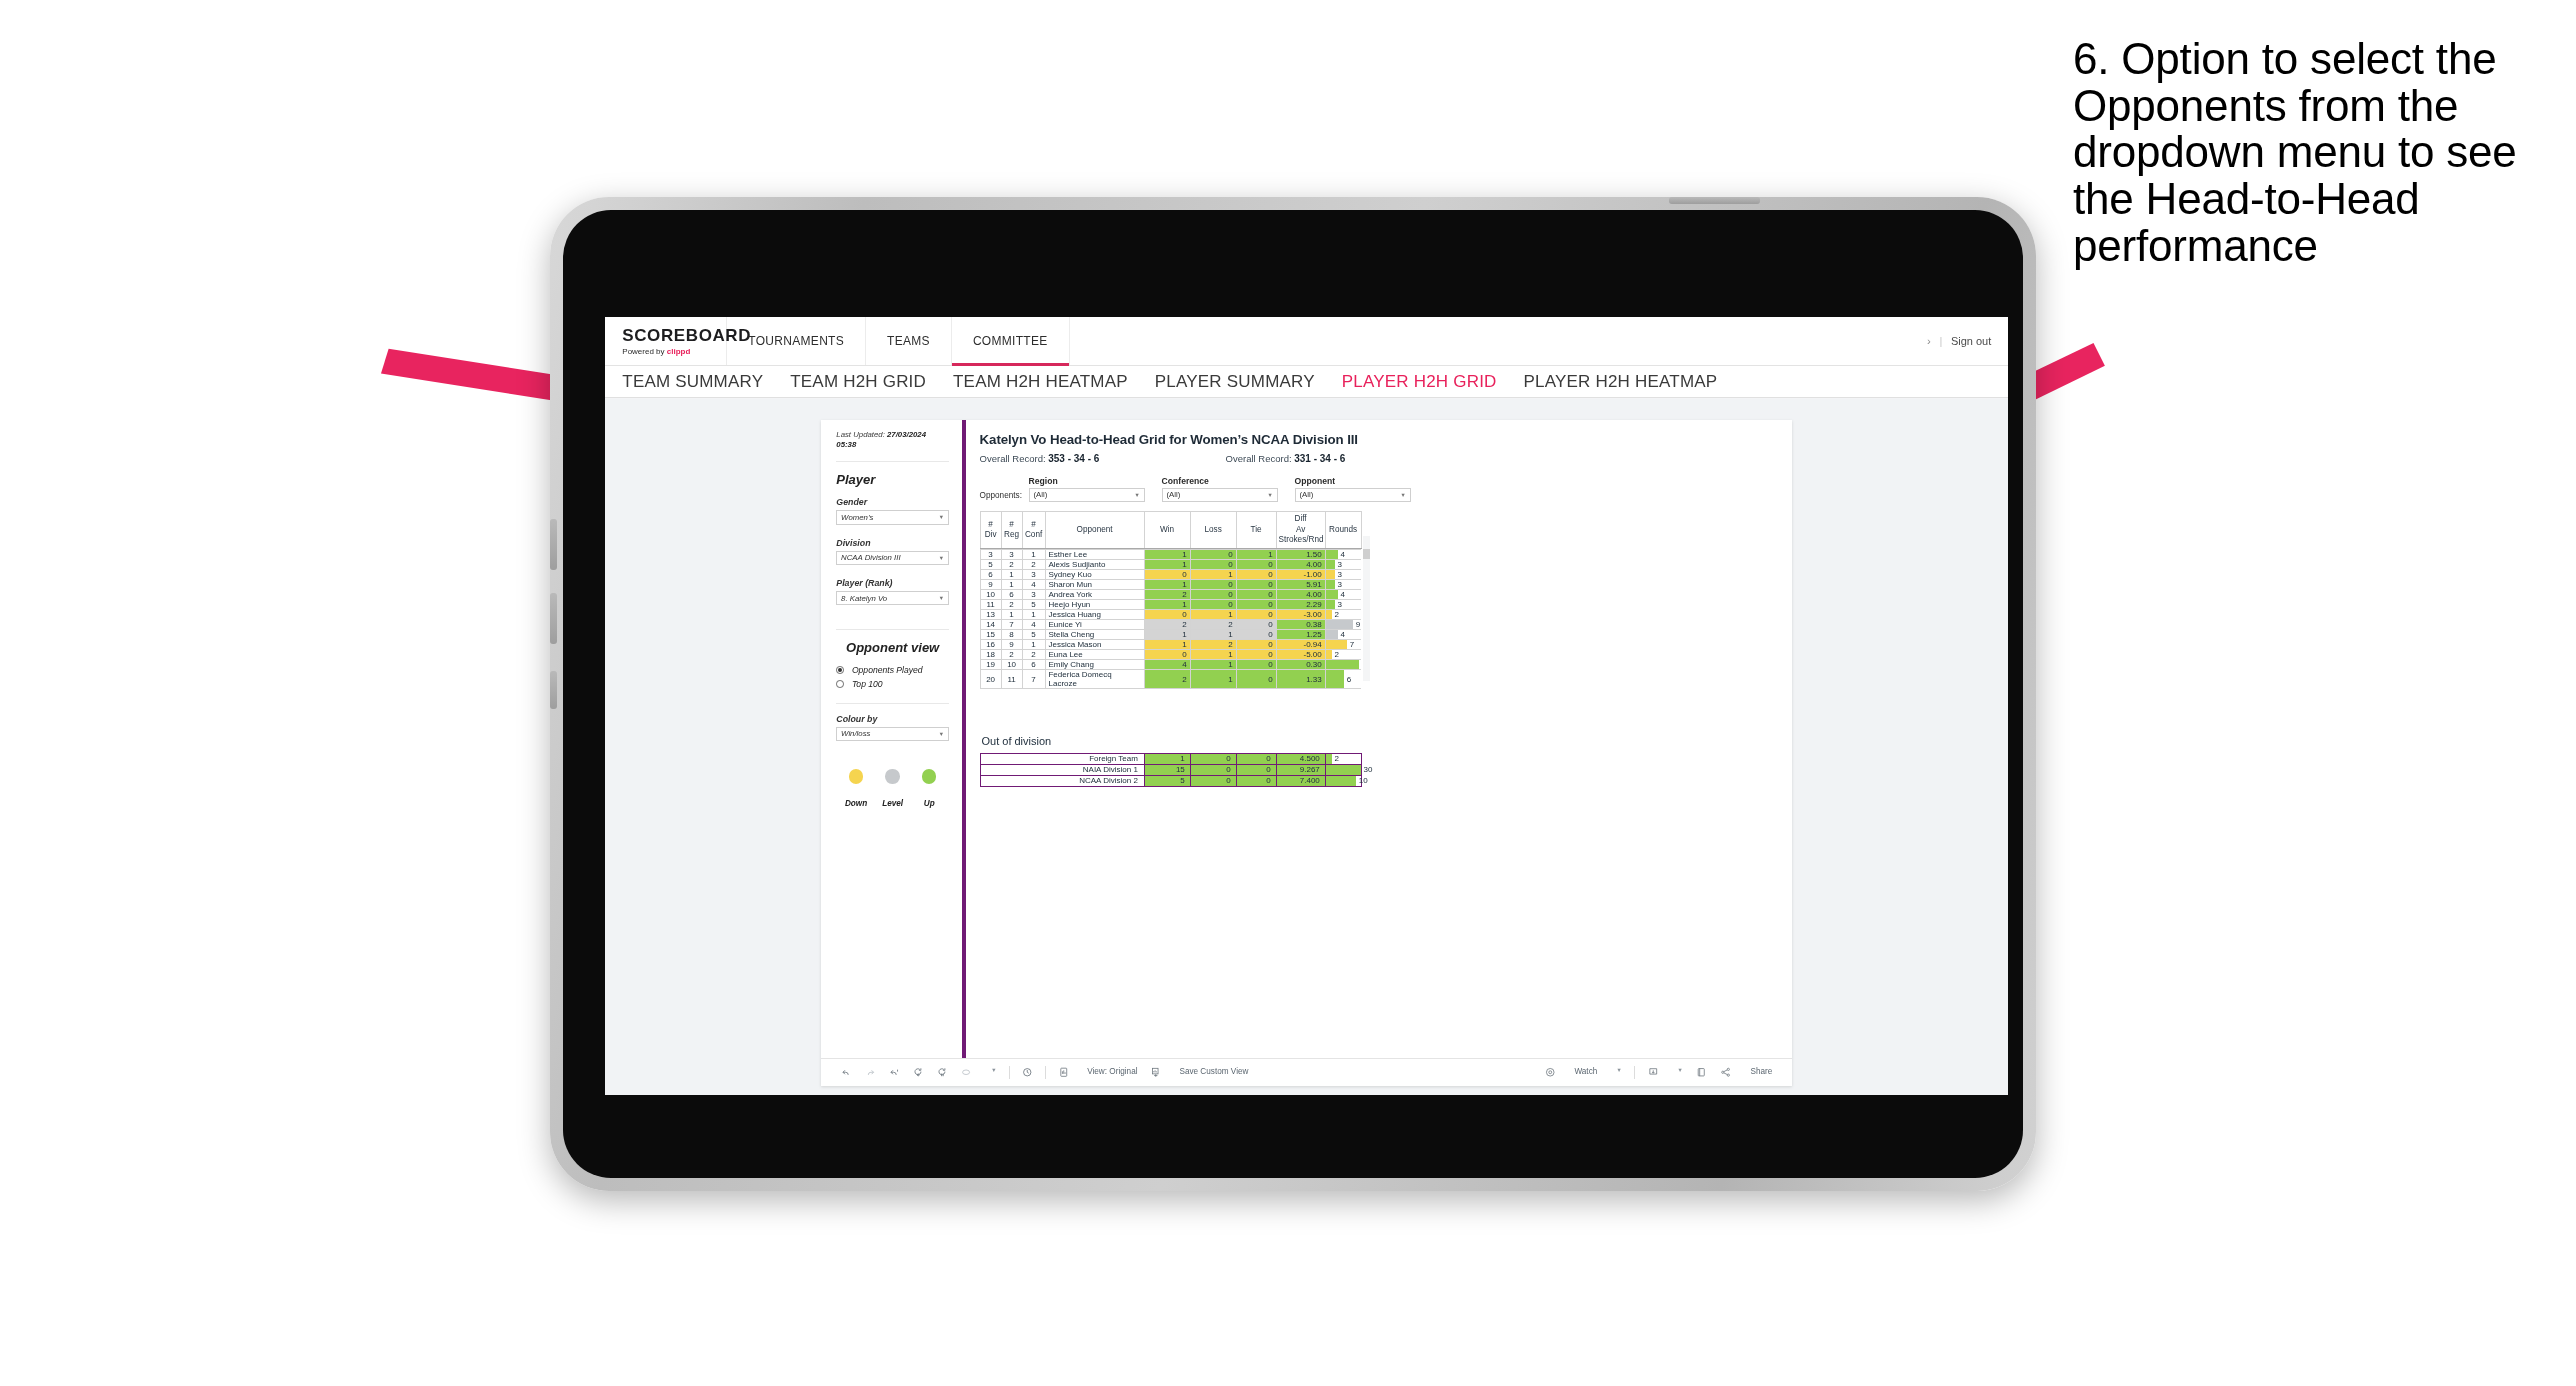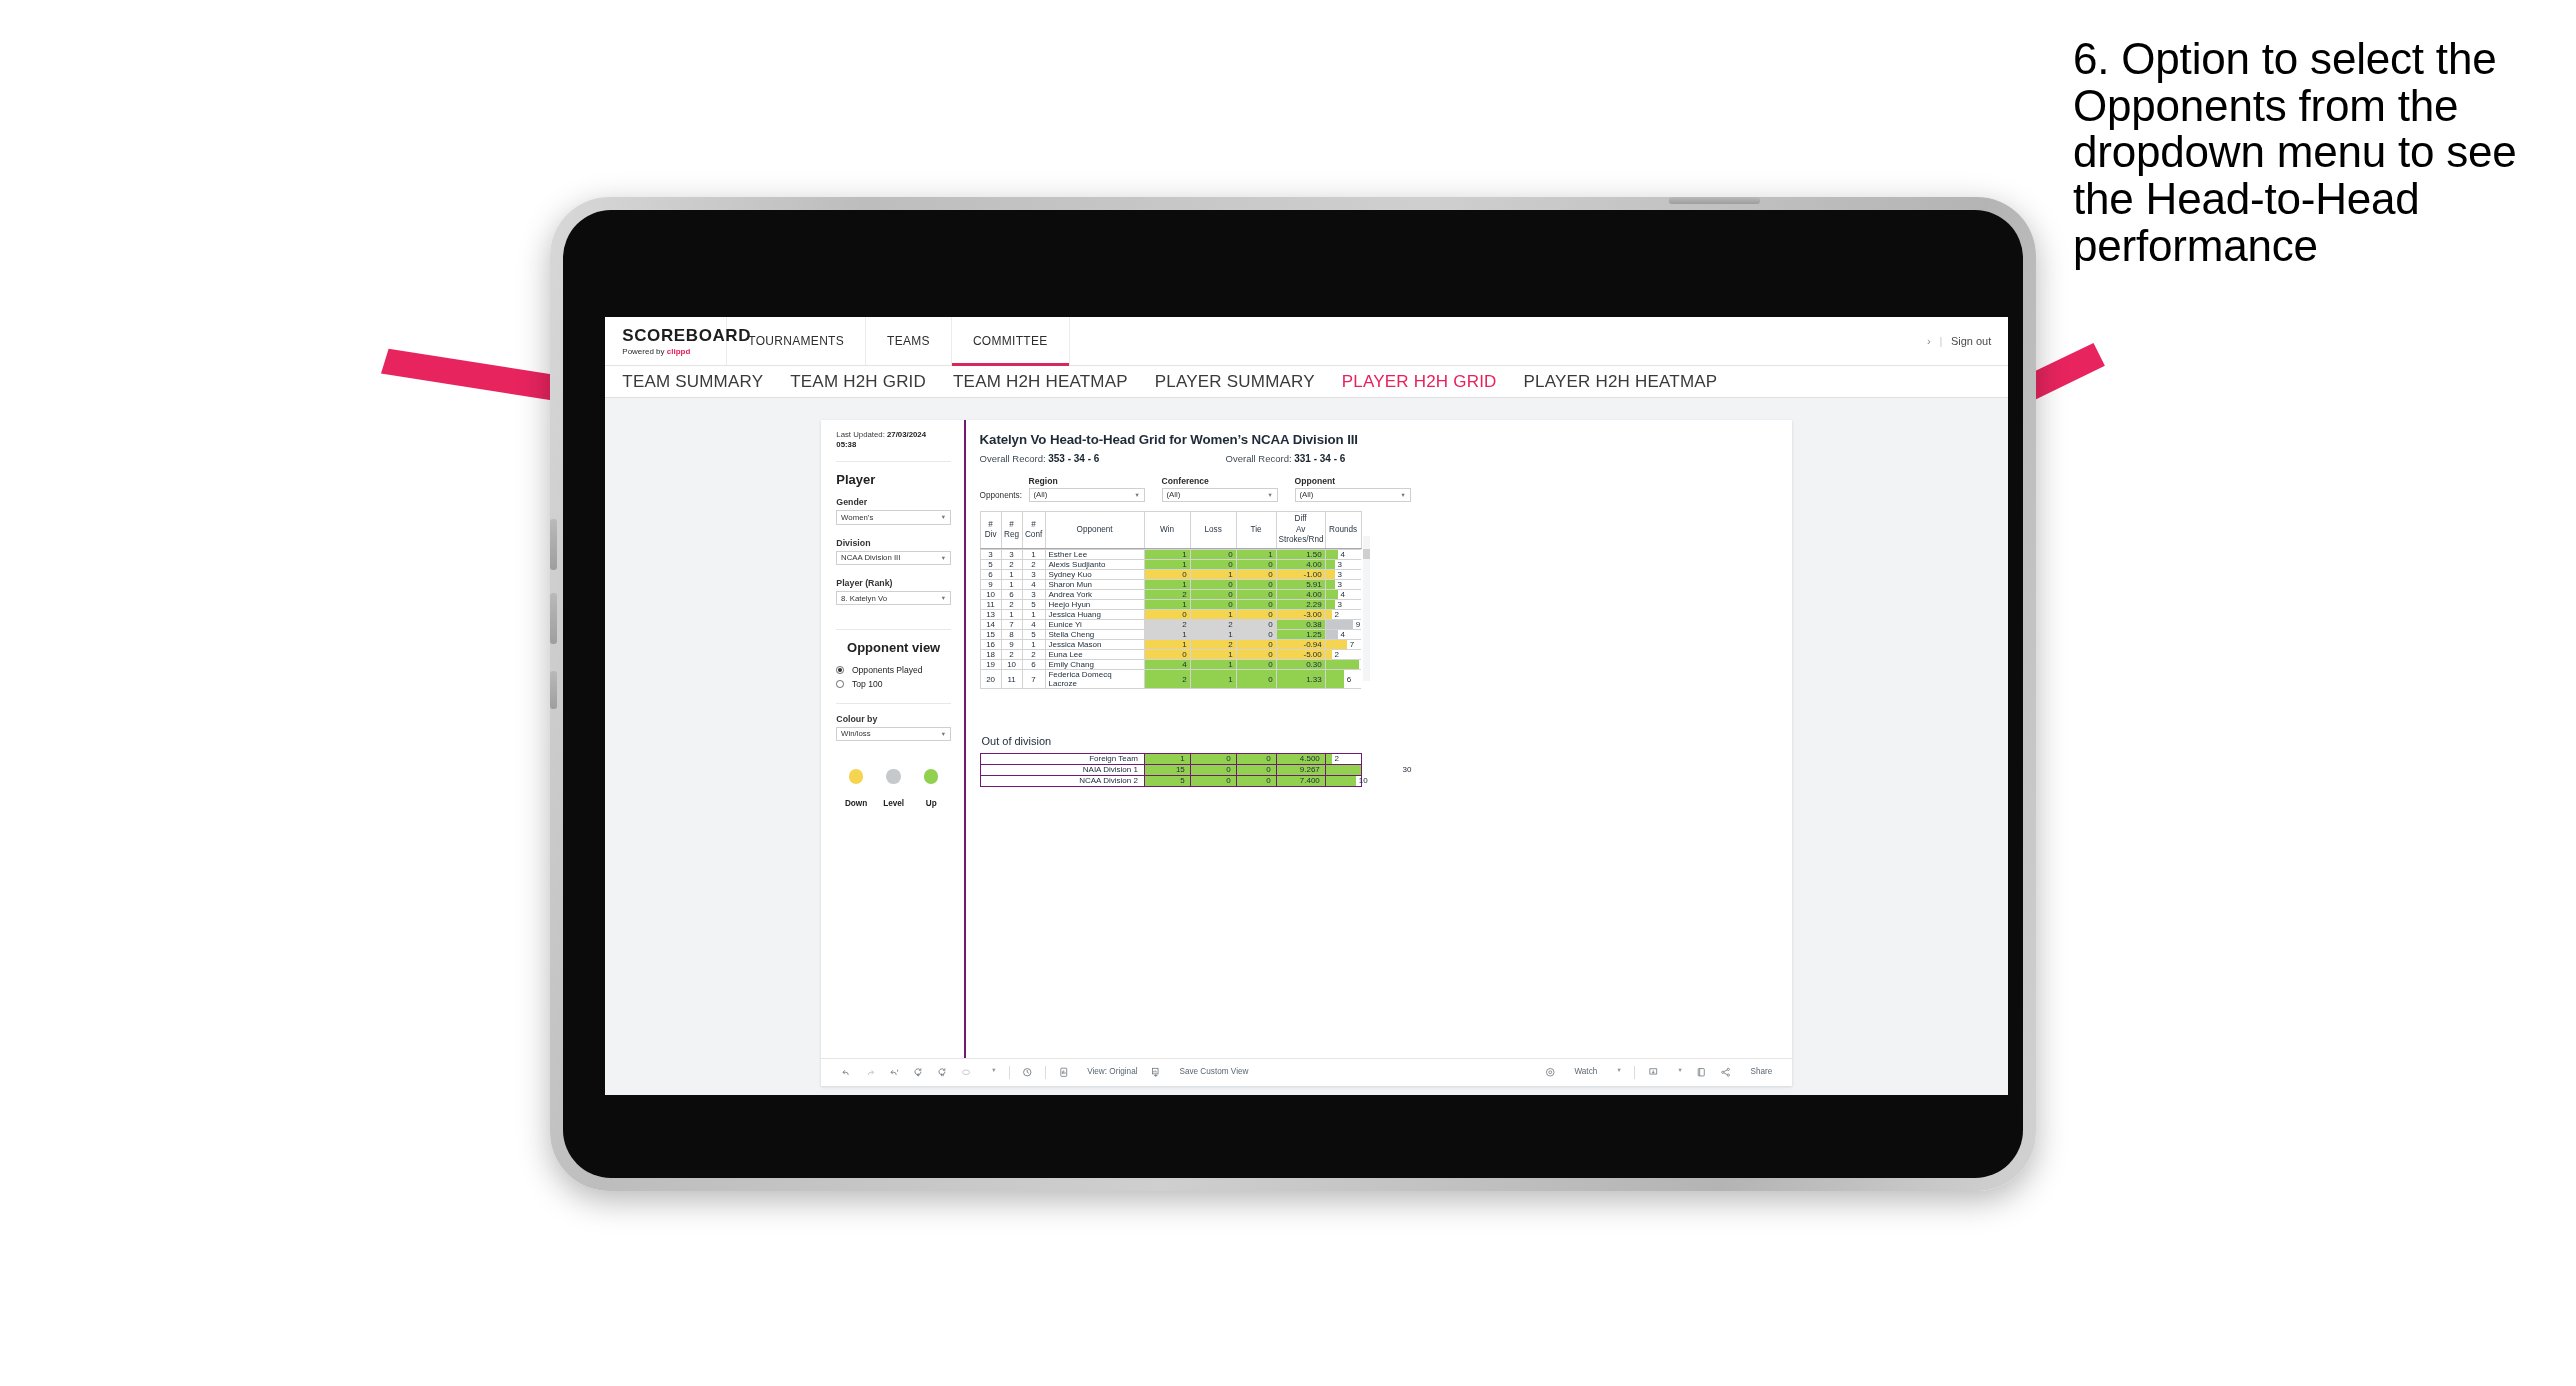--- a/index.html
+++ b/index.html
@@ -98,22 +98,22 @@
   }
   #sheet {
     margin: 0 auto; width: 971px; height: 666px; background: #fff;
     box-shadow: 0 1px 2.9px rgba(0,0,0,.13);
     display: flex; flex-direction: column;
   }
   #sheet-body { flex: 1; display: flex; min-height: 0; }
 
   
   #sidebar {
-    width: 145px; border-right: 2px solid #701a75; padding: 9.5px 13.3px 0 15px;
-    display: flex; flex-direction: column;
+    width: 145px; border-right: 4px solid #701a75; padding: 9.5px 13.3px 0 15px;
+    display: flex; flex-direction: column; font-style: italic;
   }
   #last-updated { font-size: 7.8px; color: #3a3a3a; line-height: 1.35; }
   #last-updated b { font-weight: 700; color: #222; }
   .side-rule { border-top: 1px solid #e8e8e8; margin: 10.5px 0 9.5px; }
   .side-h { font-size: 13px; font-weight: 700; color: #222; margin-bottom: 10.5px; }
   .side-h.center { text-align: center; }
   .fld-label { font-size: 8.8px; font-weight: 700; color: #333; margin-bottom: 2.9px; }
   .sel {
     height: 14.3px; border: 1px solid #cfcfcf; background: #fff;
     display: flex; align-items: center; padding: 0 3.8px;
@@ -607,21 +607,21 @@
                         </td>
                       </tr>
                       <tr>
                         <td class="oodname">NAIA Division 1</td>
                         <td class="val up">15</td>
                         <td class="val up">0</td>
                         <td class="val up">0</td>
                         <td class="val up">9.267</td>
                         <td class="rounds">
                           <div class="rbar" style="width: 100%; background: rgb(146, 208, 80);"></div>
-                          <div class="rlab" style="left: 100%; margin-left: 39px;">30</div>
+                          <div class="rlab" style="left: 100%;">30</div>
                         </td>
                       </tr>
                       <tr>
                         <td class="oodname">NCAA Division 2</td>
                         <td class="val up">5</td>
                         <td class="val up">0</td>
                         <td class="val up">0</td>
                         <td class="val up">7.400</td>
                         <td class="rounds">
                           <div class="rbar" style="width: 86.6667%; background: rgb(146, 208, 80);"></div>

